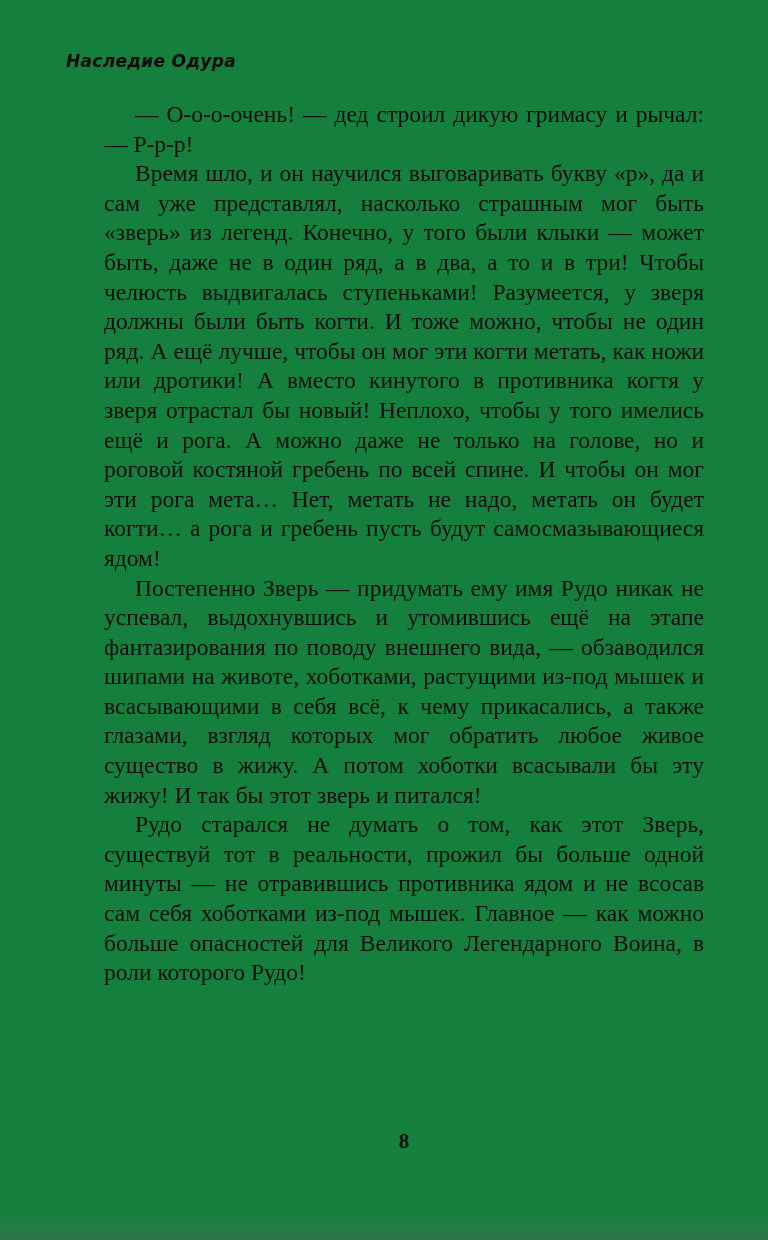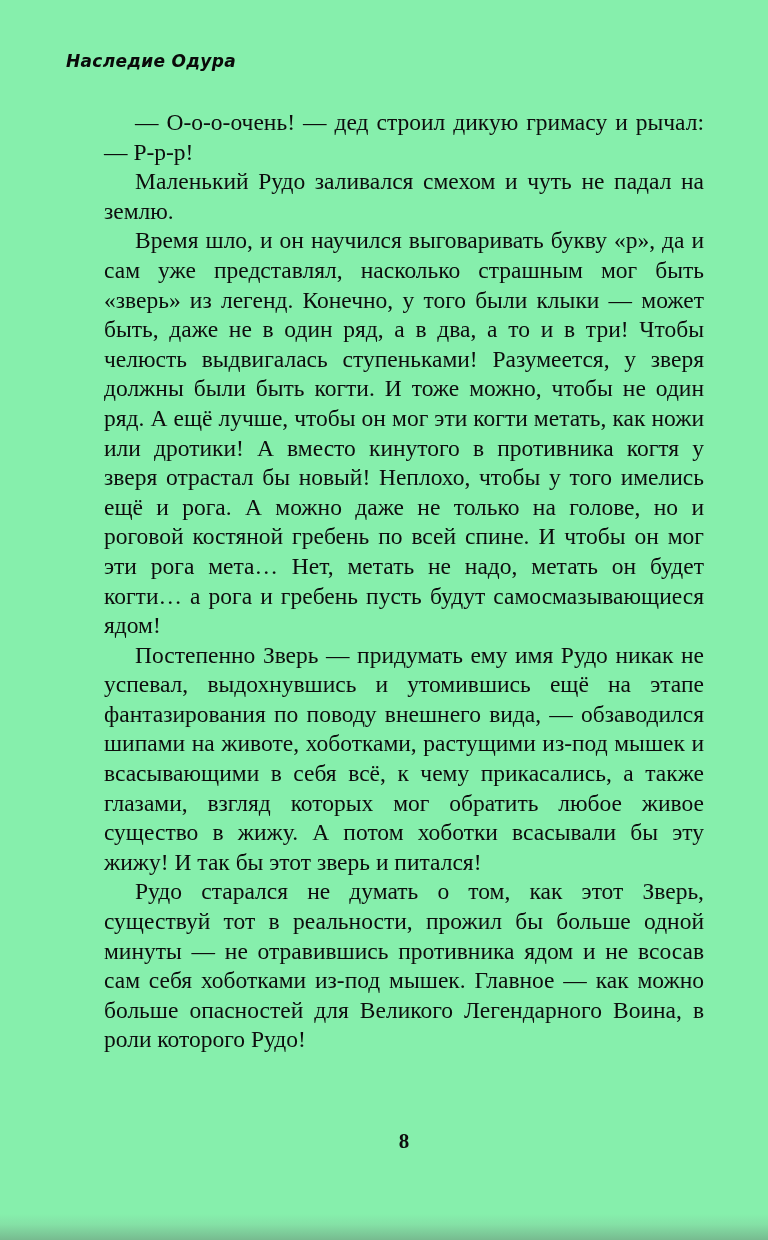--- a/index.html
+++ b/index.html
@@ -4,21 +4,21 @@
 <style>
   html, body {
     margin: 0;
     padding: 0;
     background: #ffffff;
   }
   .page {
     position: relative;
     width: 768px;
     height: 1240px;
-    background: #86efac;
+    background: #15803d;
     overflow: hidden;
   }
   .running-header {
     position: absolute;
     left: 66px;
     top: 51px;
     font-family: "DejaVu Sans", sans-serif;
     font-style: italic;
     font-weight: bold;
     font-size: 17px;
@@ -29,21 +29,20 @@
   .text-block {
     position: absolute;
     left: 104px;
     top: 100px;
     width: 600px;
     font-family: "Liberation Serif", serif;
     font-size: 23.5px;
     line-height: 29.6px;
     text-align: justify;
     color: #0d0d0d;
-    margin-top: 8px;
   }
   .para {
     margin: 0;
     padding: 0;
     text-indent: 31px;
   }
   .page-number {
     position: absolute;
     left: 104px;
     width: 600px;
@@ -66,21 +65,20 @@
 </style>
 </head>
 <body>
 
 <div class="page">
 
   <div class="running-header">Наследие Одура</div>
 
   <div class="text-block">
     <p class="para">— О-о-о-очень! — дед строил дикую гримасу и рычал: — Р-р-р!</p>
-    <p class="para">Маленький Рудо заливался смехом и чуть не падал на землю.</p>
     <p class="para">Время шло, и он научился выговаривать букву «р», да и сам уже представлял, насколько страшным мог быть «зверь» из легенд. Конечно, у того были клыки — может быть, даже не в один ряд, а в два, а то и в три! Чтобы челюсть выдвигалась ступеньками! Разумеется, у зверя должны были быть когти. И тоже можно, чтобы не один ряд. А ещё лучше, чтобы он мог эти когти метать, как ножи или дротики! А вместо кинутого в противника когтя у зверя отрастал бы новый! Неплохо, чтобы у того имелись ещё и рога. А можно даже не только на голове, но и роговой костяной гребень по всей спине. И чтобы он мог эти рога мета… Нет, метать не надо, метать он будет когти… а рога и гребень пусть будут самосмазывающиеся ядом!</p>
     <p class="para">Постепенно Зверь — придумать ему имя Рудо никак не успевал, выдохнувшись и утомившись ещё на этапе фантазирования по поводу внешнего вида, — обзаводился шипами на животе, хоботками, растущими из-под мышек и всасывающими в себя всё, к чему прикасались, а также глазами, взгляд которых мог обратить любое живое существо в жижу. А потом хоботки всасывали бы эту жижу! И так бы этот зверь и питался!</p>
     <p class="para">Рудо старался не думать о том, как этот Зверь, существуй тот в реальности, прожил бы больше одной минуты — не отравившись противника ядом и не всосав сам себя хоботками из-под мышек. Главное — как можно больше опасностей для Великого Легендарного Воина, в роли которого Рудо!</p>
   </div>
 
   <div class="page-number">8</div>
 
   <div class="bottom-shade"></div>
 
 </div>

